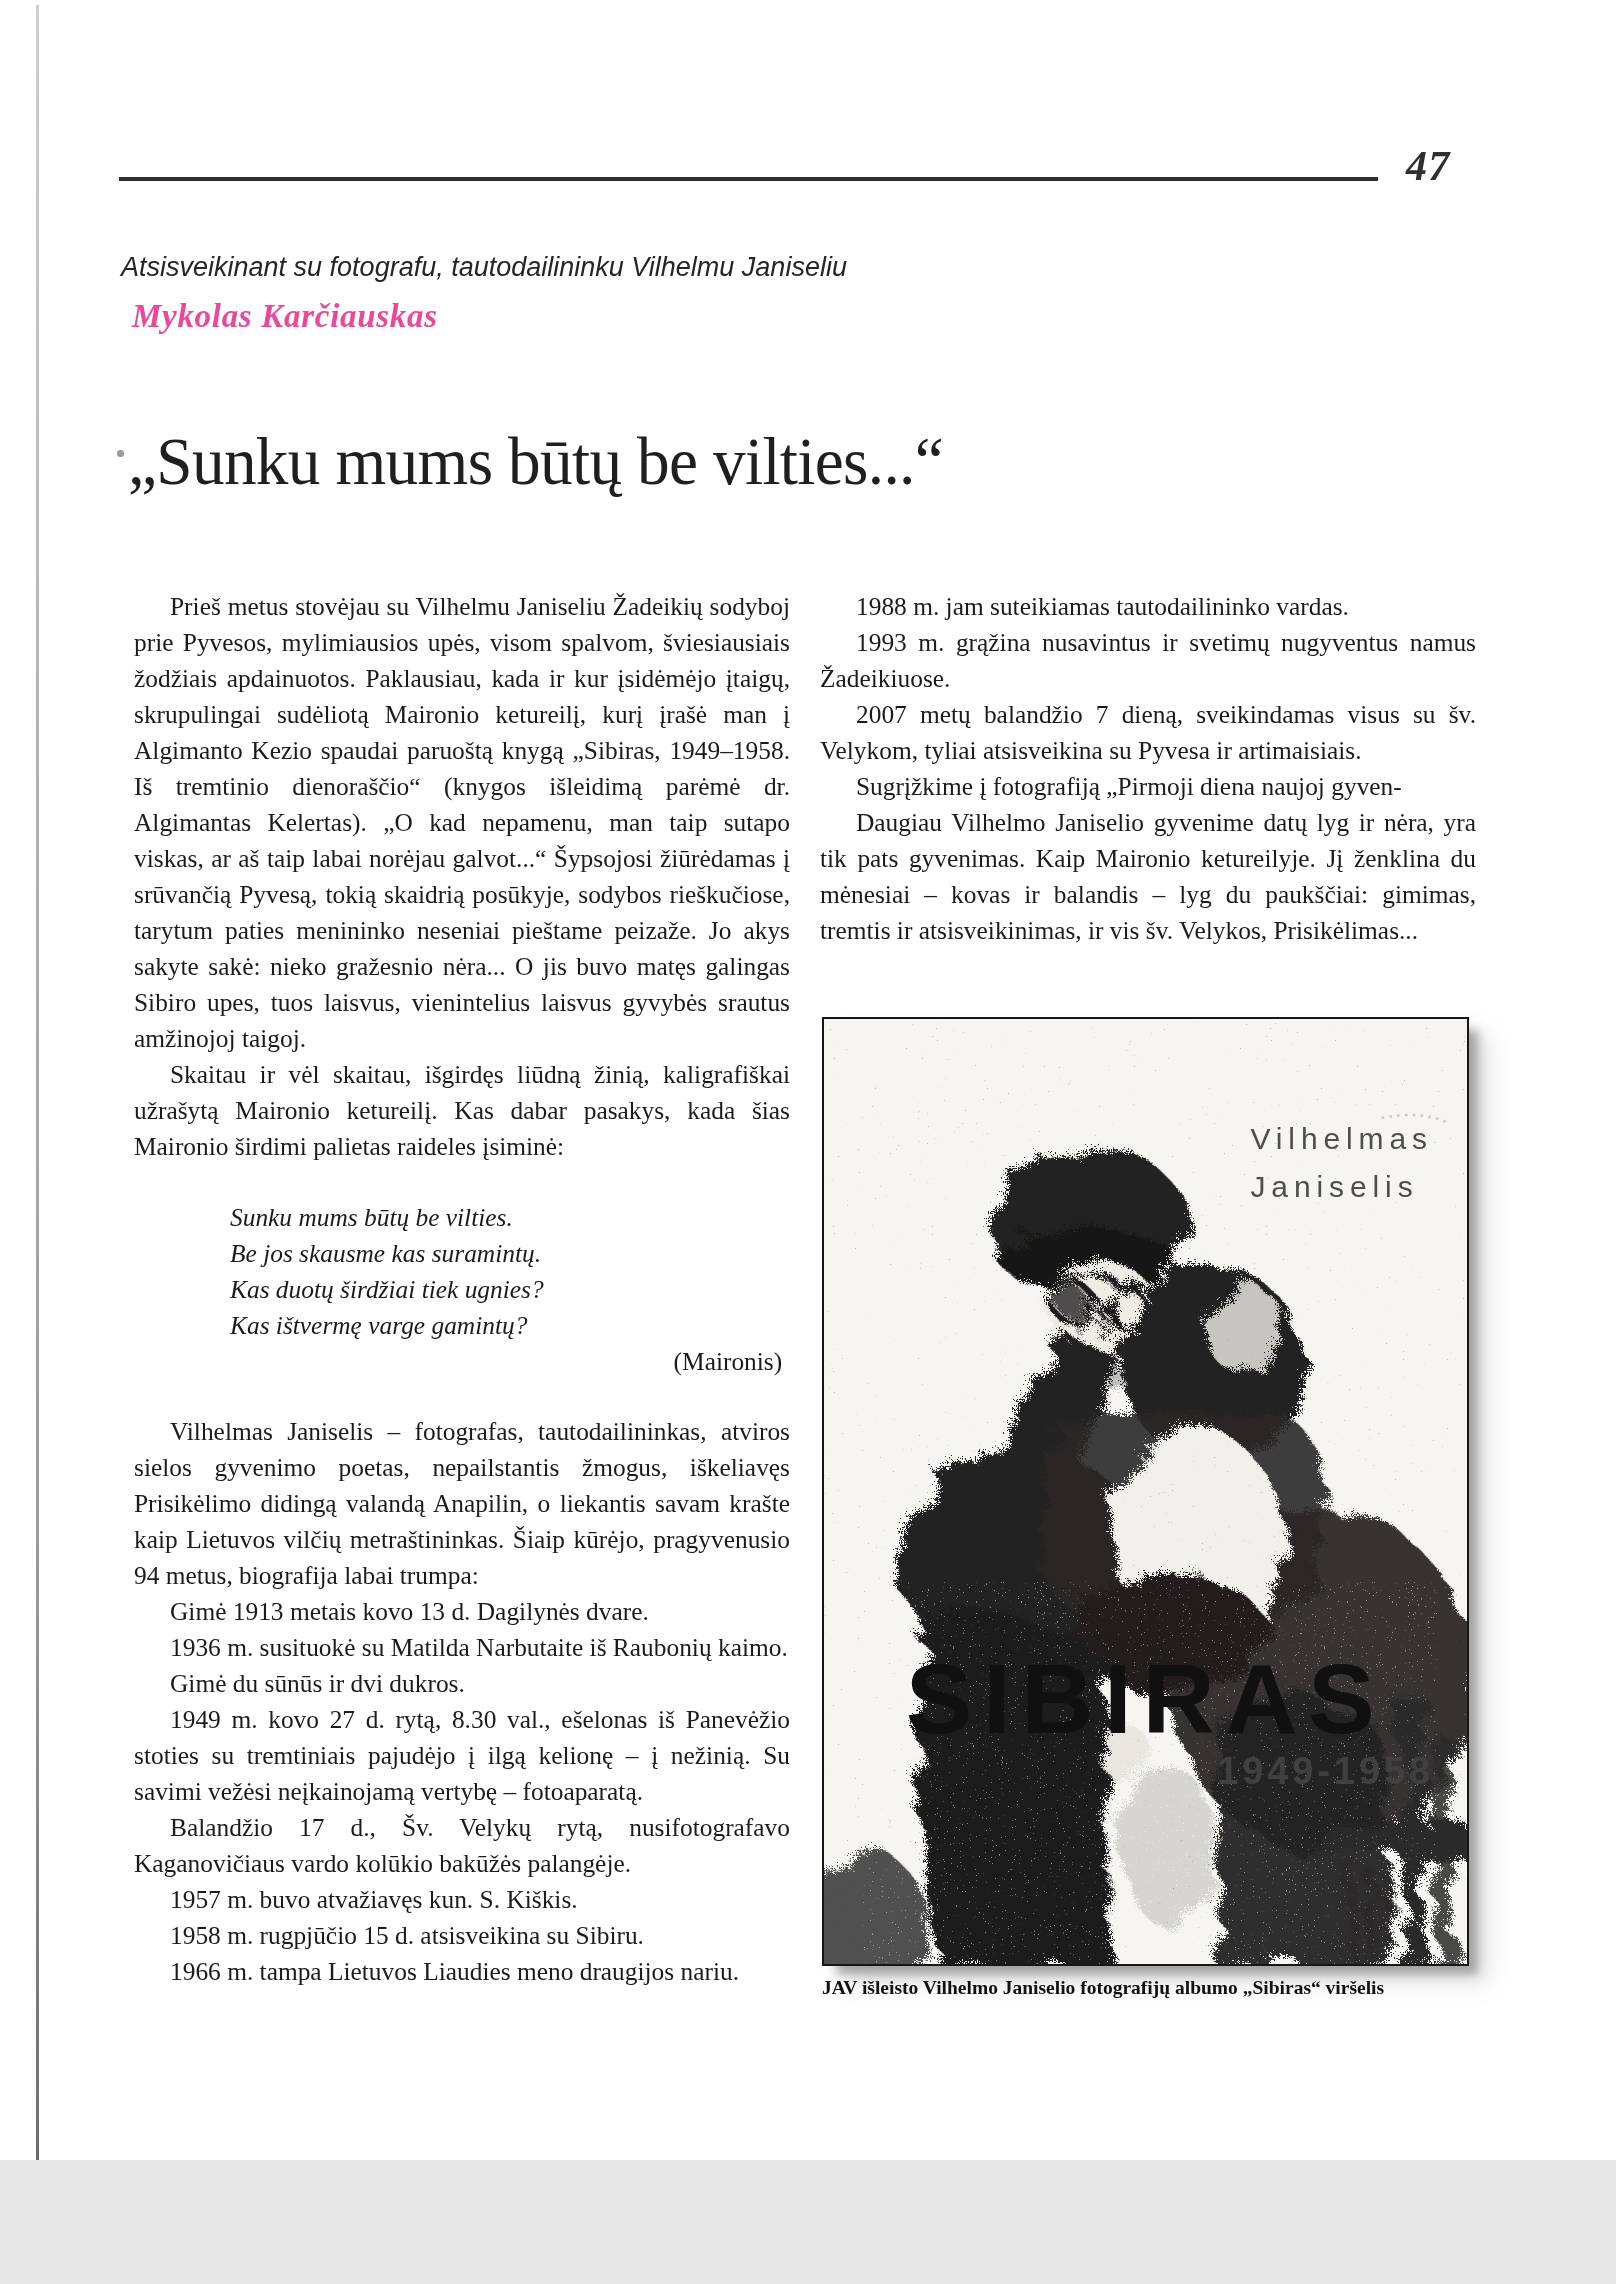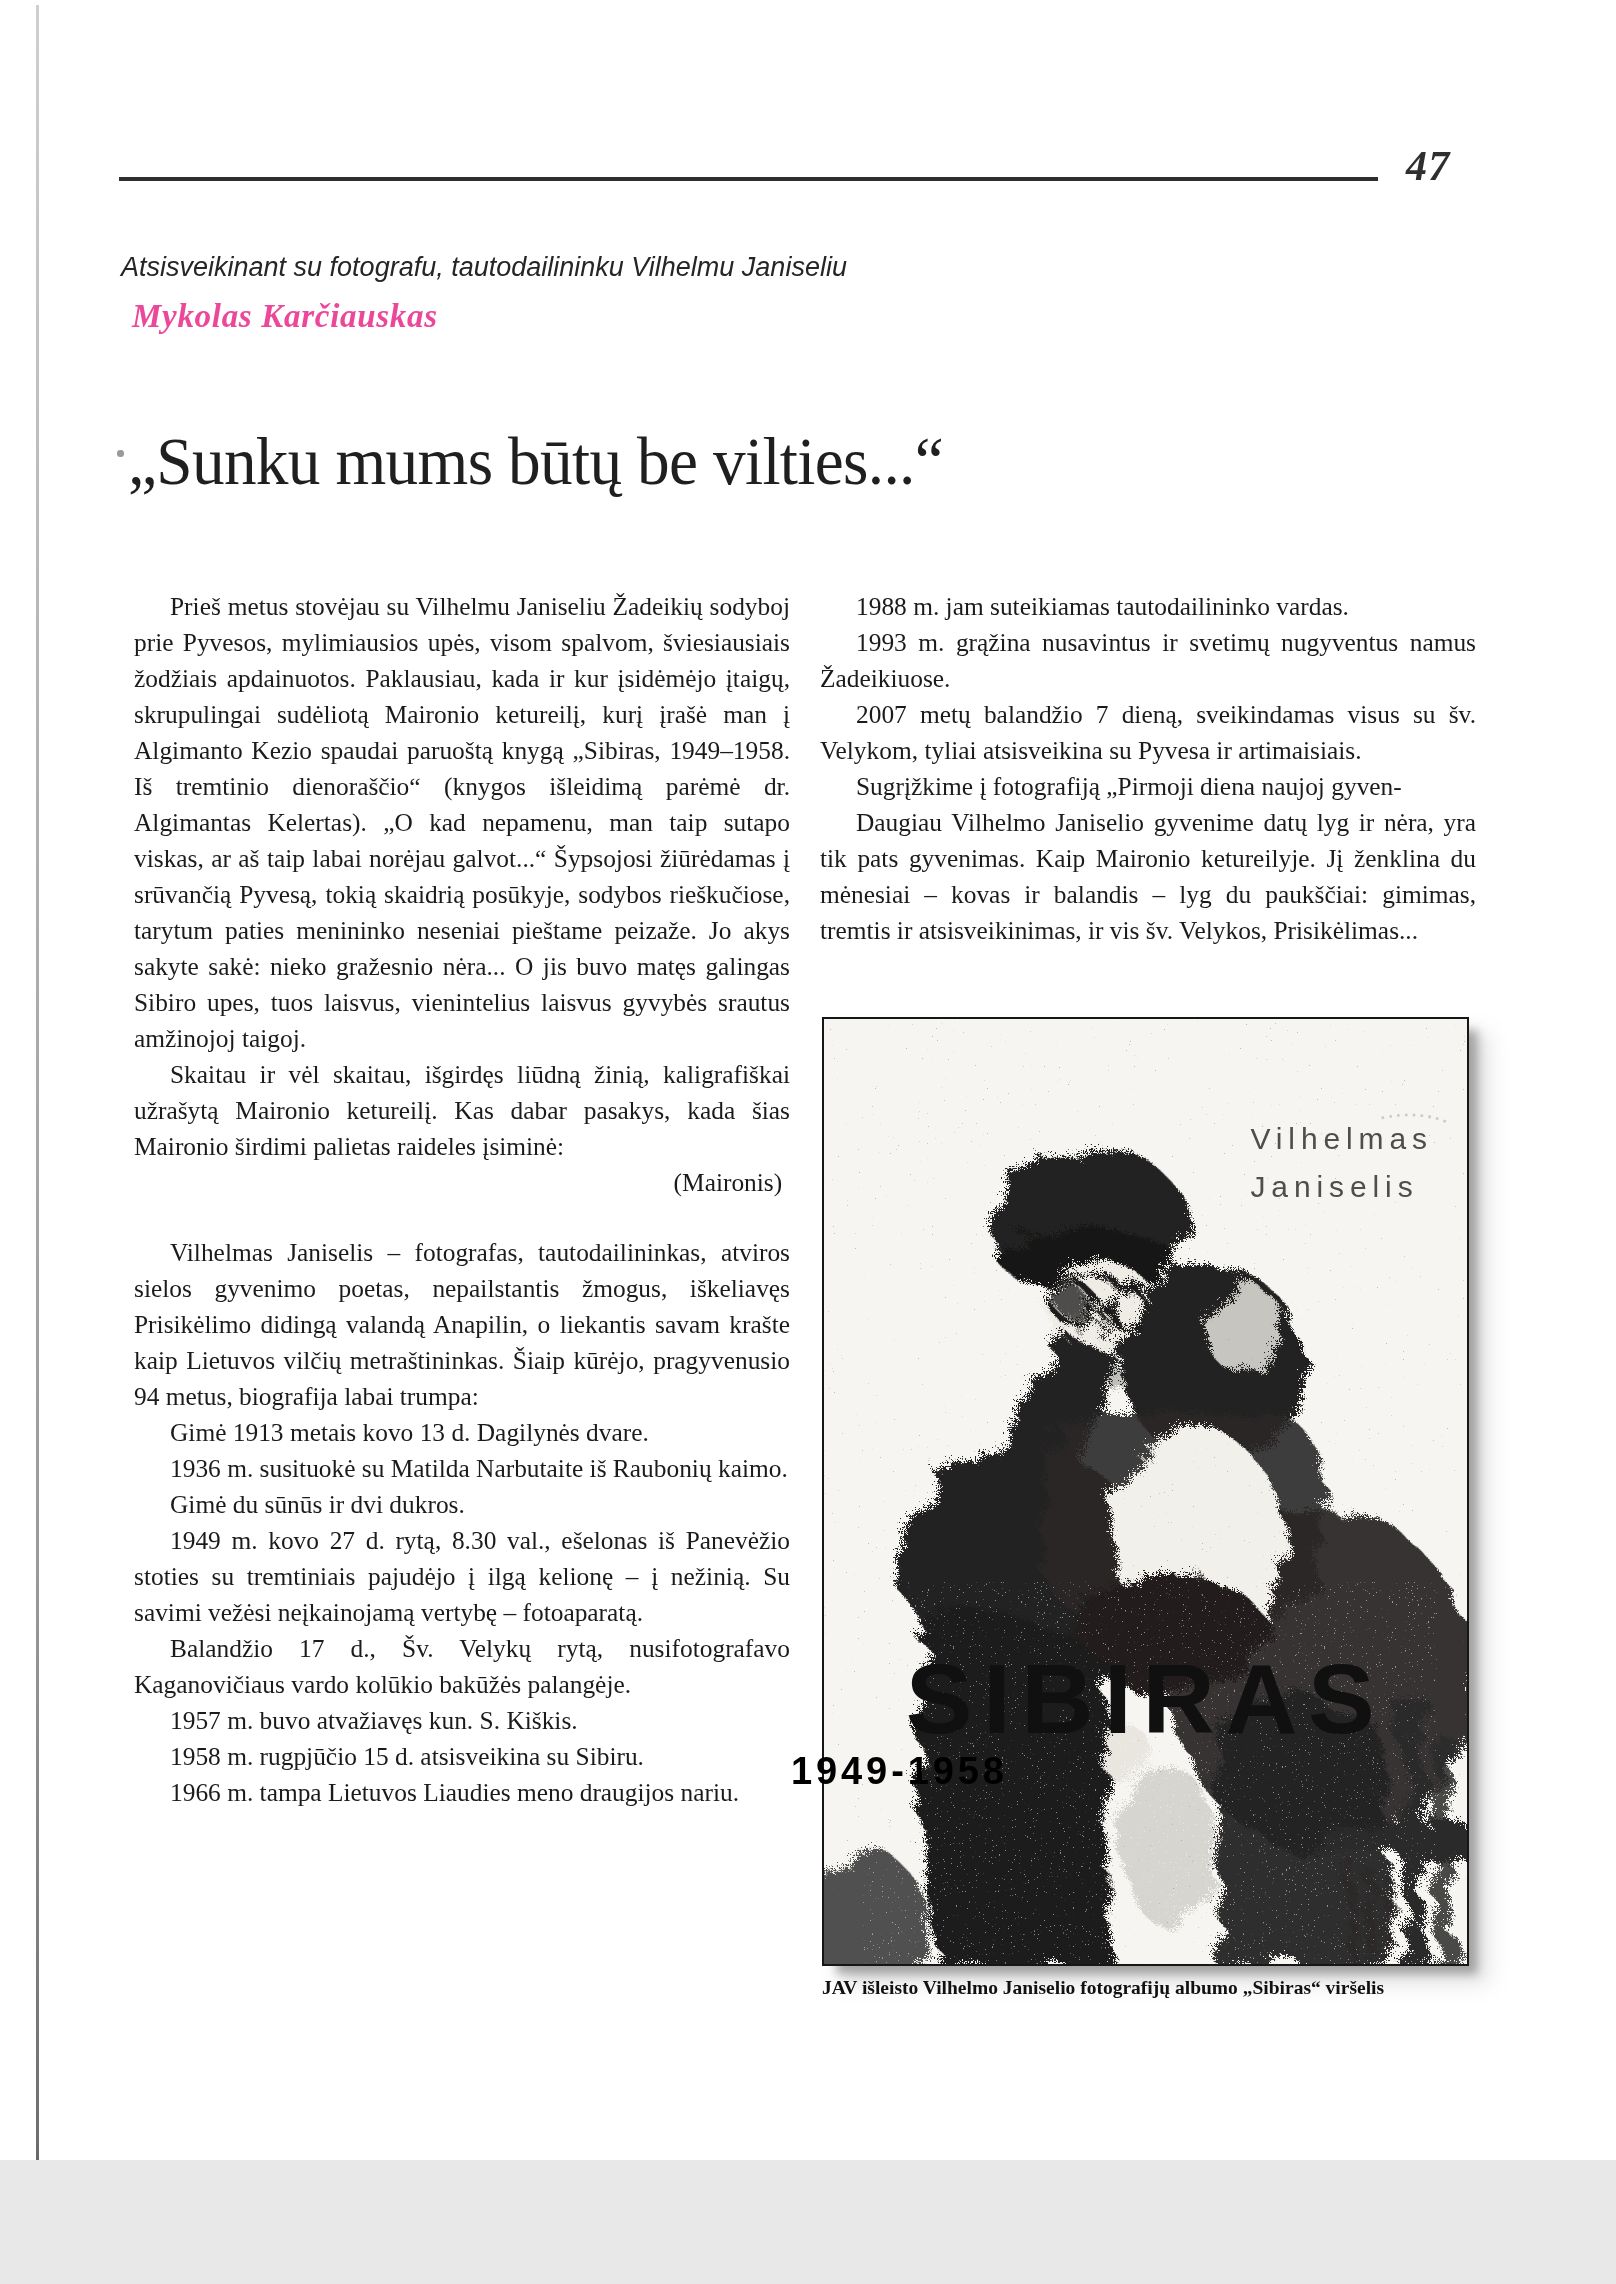--- a/index.html
+++ b/index.html
@@ -73,23 +73,23 @@
   }
   .cover-title{
     position:absolute;left:0;right:0;top:624px;
     text-align:center;
     font-family:"Liberation Sans", sans-serif;
     font-size:98px;font-weight:bold;letter-spacing:10.4px;color:#101010;
     transform:scaleX(1.02);
   }
   .cover-years{
     position:absolute;left:0;right:0;top:731px;
-    text-align:left;
+    text-align:right;
     font-family:"Liberation Sans", sans-serif;
-    font-size:38px;font-weight:bold;letter-spacing:3.9px;color:#000000;
+    font-size:38px;font-weight:bold;letter-spacing:3.9px;color:#404040;
     transform:translateX(-33px);
   }
   .photo-caption{
     position:absolute;left:822px;top:1977px;width:658px;
     font-size:19.5px;font-weight:bold;color:#111;
     white-space:nowrap;
   }
 </style>
 </head>
 <body>
@@ -102,20 +102,26 @@
   <div class="top-rule"></div>
   <div class="page-number">47</div>
 
   <div class="dedication">Atsisveikinant su fotografu, tautodailininku Vilhelmu Janiseliu</div>
   <div class="author">Mykolas Karčiauskas</div>
   <h1 class="article-title" style="margin:0;font-weight:normal;">„Sunku mums būtų be vilties...“</h1>
 
   <div class="col col1">
     <p class="para">Prieš metus stovėjau su Vilhelmu Janiseliu Žadeikių sodyboj prie Pyvesos, mylimiausios upės, visom spalvom, šviesiausiais žodžiais apdainuotos. Paklausiau, kada ir kur įsidėmėjo įtaigų, skrupulingai sudėliotą Maironio ketureilį, kurį įrašė man į Algimanto Kezio spaudai paruoštą knygą „Sibiras, 1949–1958. Iš tremtinio dienoraščio“ (knygos išleidimą parėmė dr. Algimantas Kelertas). „O kad nepamenu, man taip sutapo viskas, ar aš taip labai norėjau galvot...“ Šypsojosi žiūrėdamas į srūvančią Pyvesą, tokią skaidrią posūkyje, sodybos rieškučiose, tarytum paties menininko neseniai pieštame peizaže. Jo akys sakyte sakė: nieko gražesnio nėra... O jis buvo matęs galingas Sibiro upes, tuos laisvus, vienintelius laisvus gyvybės srautus amžinojoj taigoj.</p>
     <p class="para">Skaitau ir vėl skaitau, išgirdęs liūdną žinią, kaligrafiškai užrašytą Maironio ketureilį. Kas dabar pasakys, kada šias Maironio širdimi palietas raideles įsiminė:</p>
+    <div class="poem">
+      <div class="poem-line">Sunku mums būtų be vilties.</div>
+      <div class="poem-line">Be jos skausme kas suramintų.</div>
+      <div class="poem-line">Kas duotų širdžiai tiek ugnies?</div>
+      <div class="poem-line">Kas ištvermę varge gamintų?</div>
+    </div>
     <div class="attribution">(Maironis)</div>
     <p class="para">Vilhelmas Janiselis – fotografas, tautodailininkas, atviros sielos gyvenimo poetas, nepailstantis žmogus, iškeliavęs Prisikėlimo didingą valandą Anapilin, o liekantis savam krašte kaip Lietuvos vilčių metraštininkas. Šiaip kūrėjo, pragyvenusio 94 metus, biografija labai trumpa:</p>
     <p class="para">Gimė 1913 metais kovo 13 d. Dagilynės dvare.</p>
     <p class="para">1936 m. susituokė su Matilda Narbutaite iš Raubonių kaimo.</p>
     <p class="para">Gimė du sūnūs ir dvi dukros.</p>
     <p class="para">1949 m. kovo 27 d. rytą, 8.30 val., ešelonas iš Panevėžio stoties su tremtiniais pajudėjo į ilgą kelionę – į nežinią. Su savimi vežėsi neįkainojamą vertybę – fotoaparatą.</p>
     <p class="para">Balandžio 17 d., Šv. Velykų rytą, nusifotografavo Kaganovičiaus vardo kolūkio bakūžės palangėje.</p>
     <p class="para">1957 m. buvo atvažiavęs kun. S. Kiškis.</p>
     <p class="para">1958 m. rugpjūčio 15 d. atsisveikina su Sibiru.</p>
     <p class="para">1966 m. tampa Lietuvos Liaudies meno draugijos nariu.</p>

